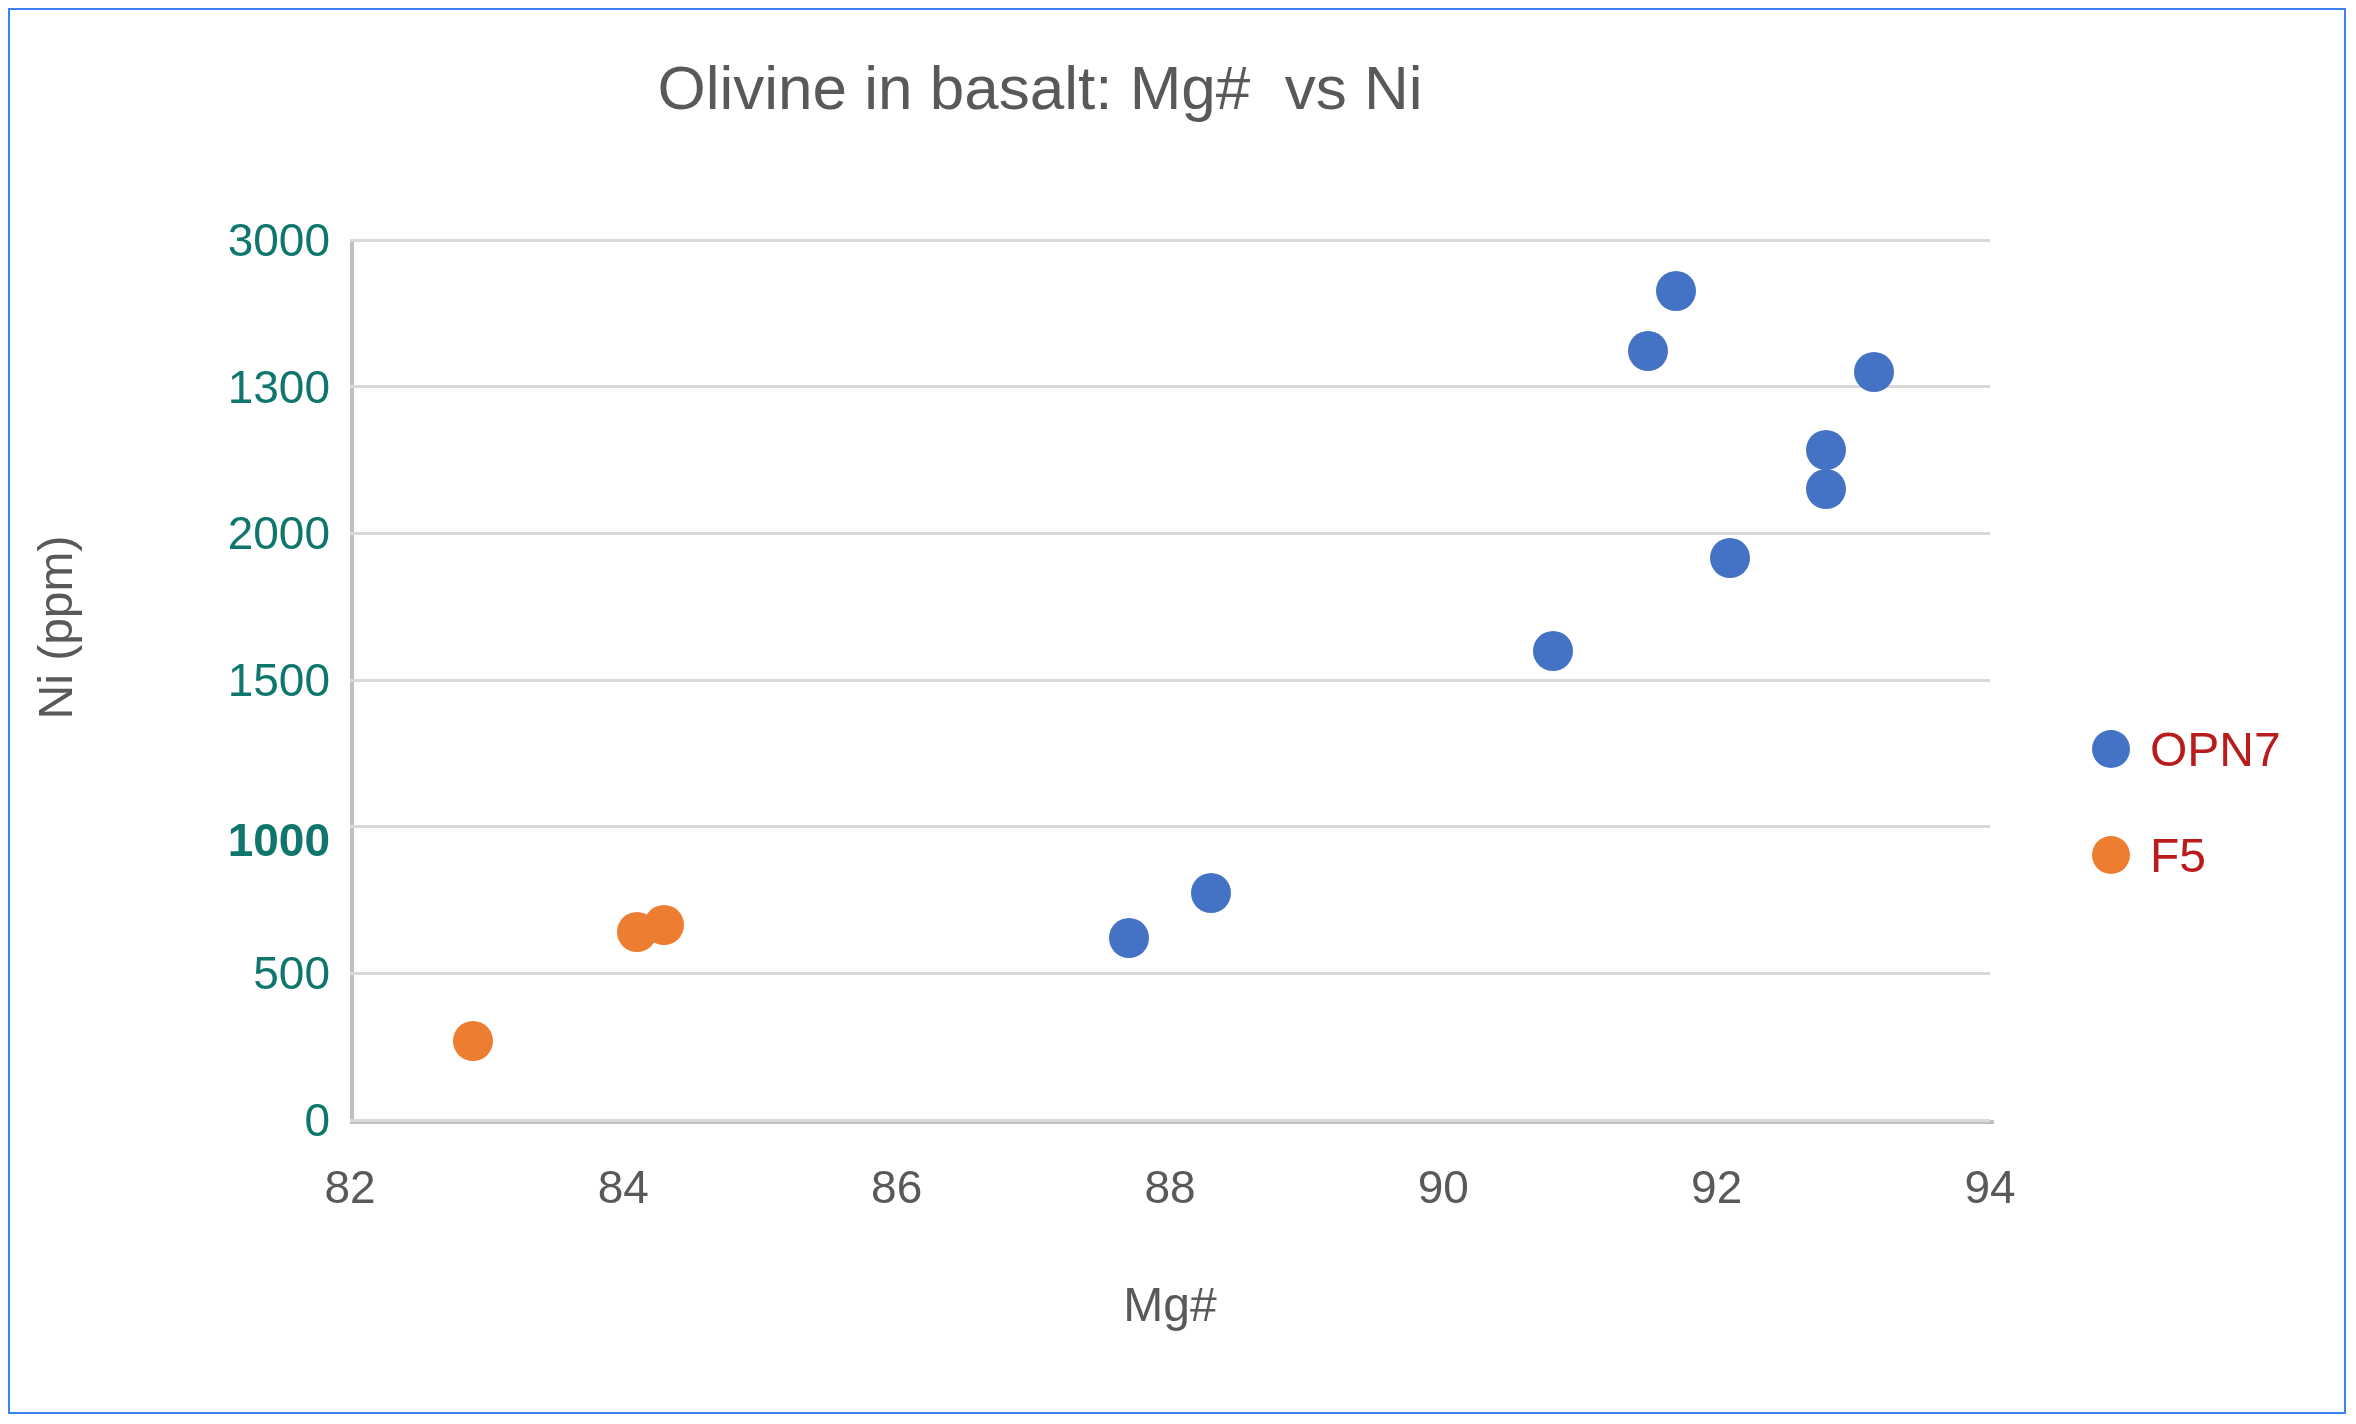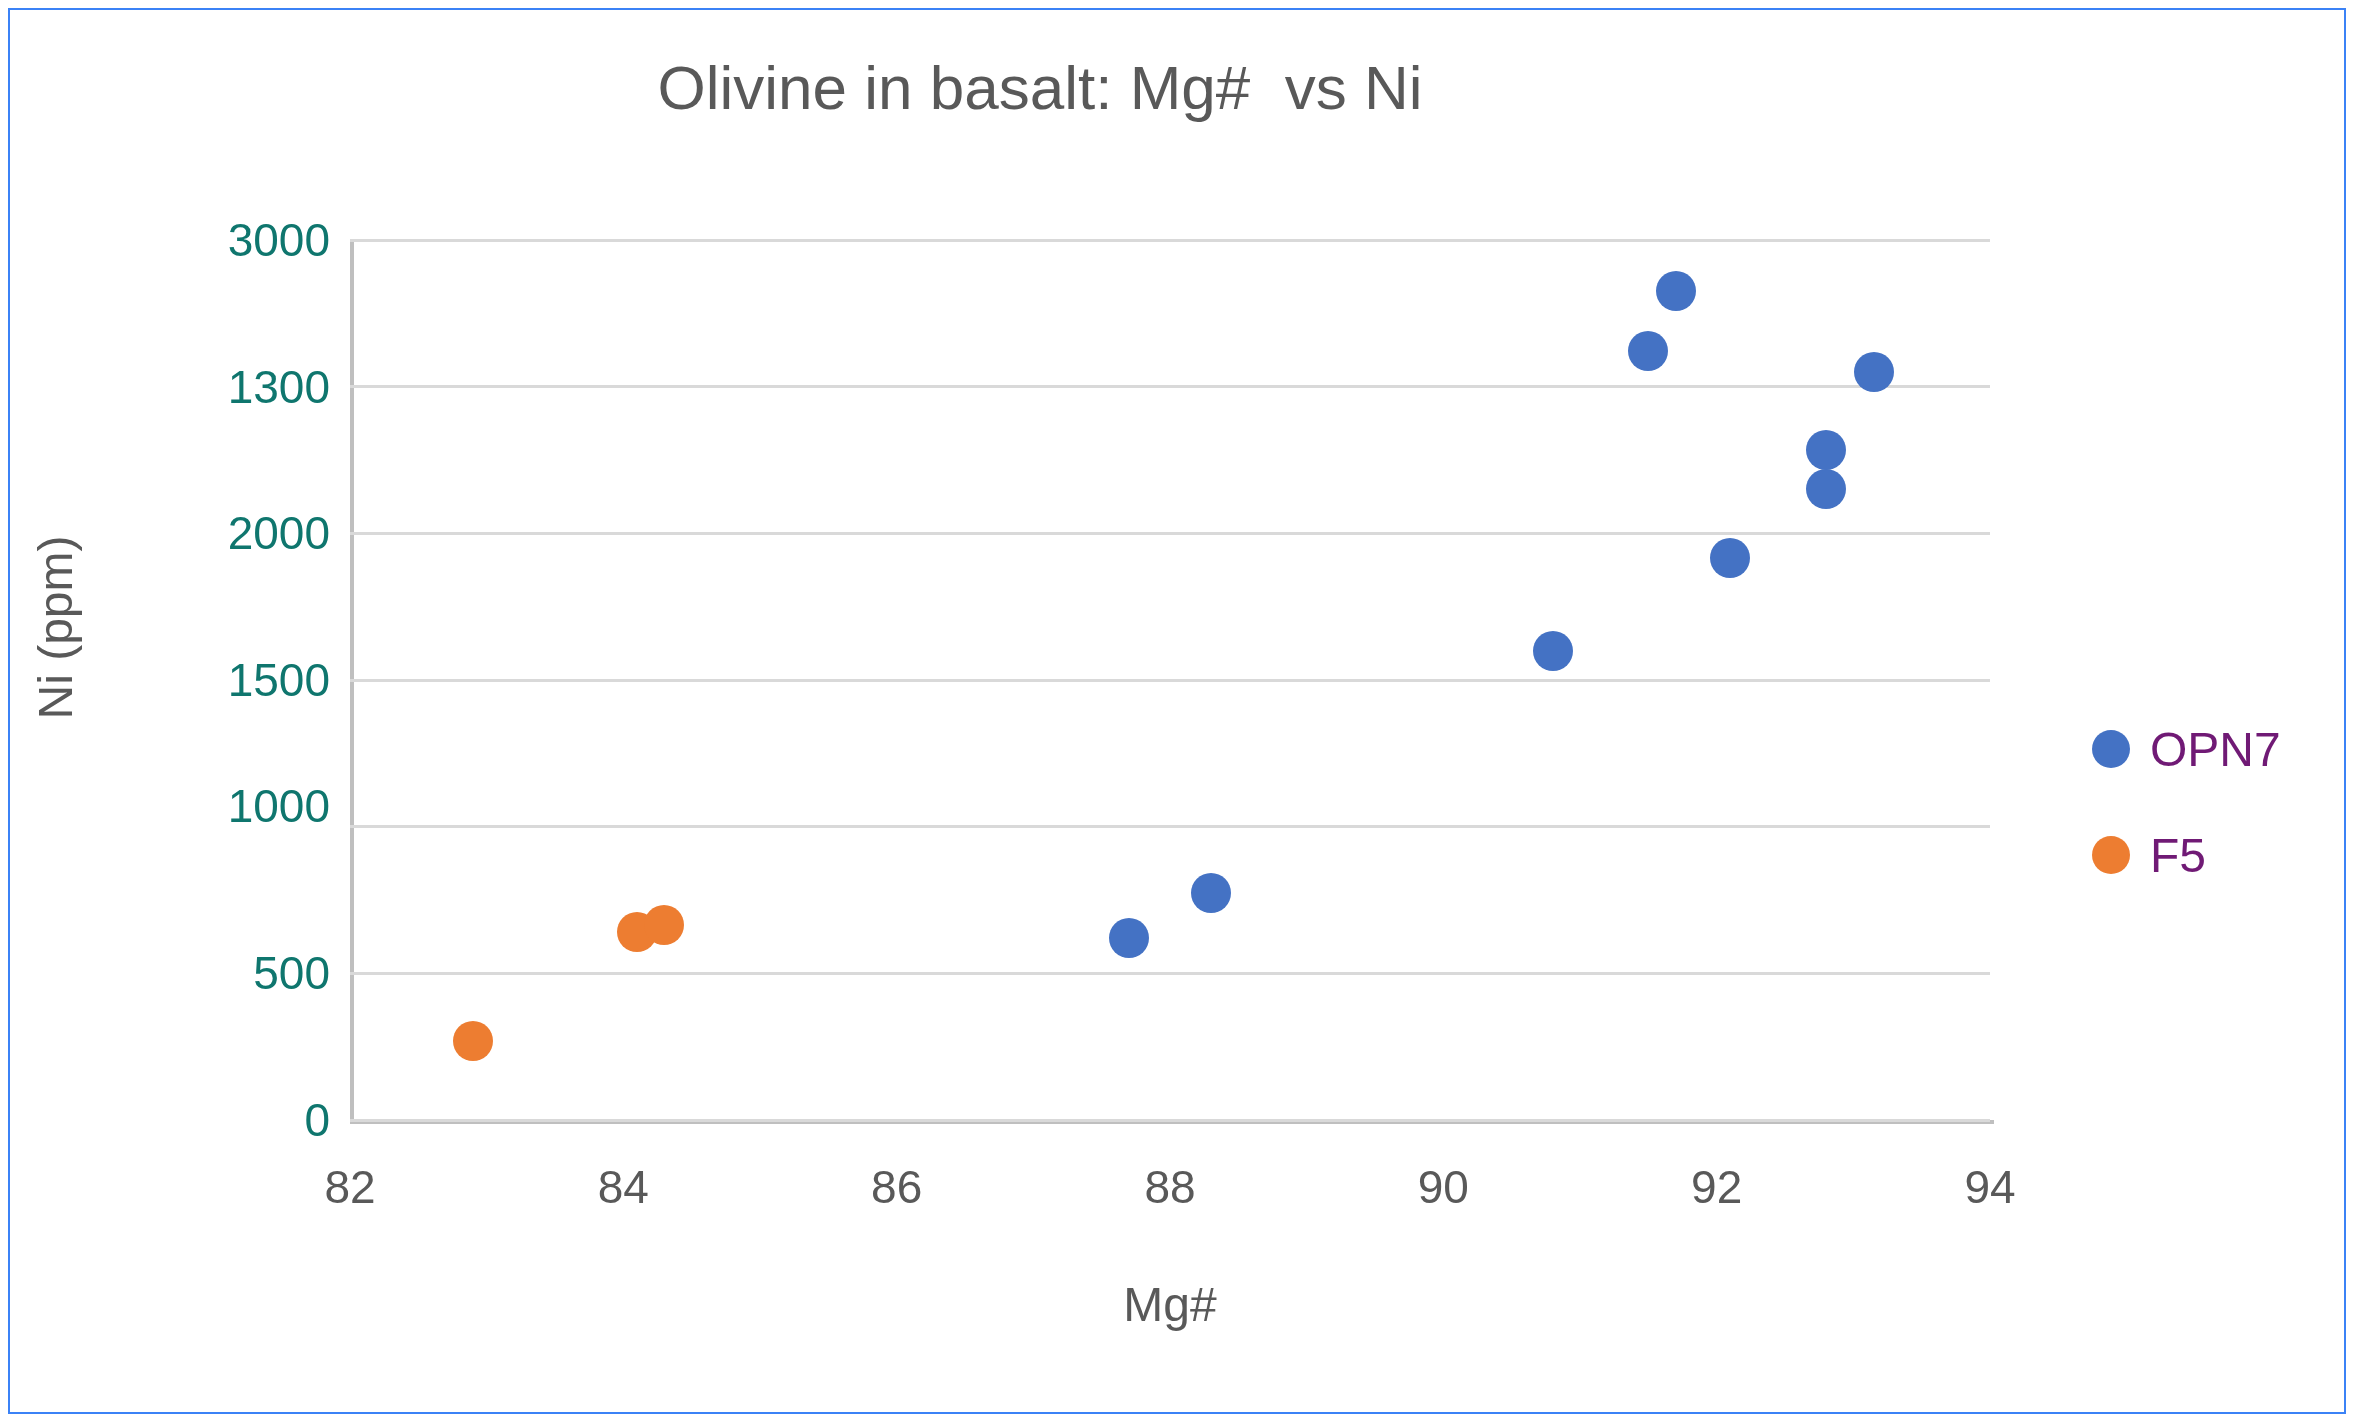--- a/index.html
+++ b/index.html
@@ -148,21 +148,21 @@
     margin-bottom: 52px;
   }
   .legend-swatch {
     width: 38px;
     height: 38px;
     border-radius: 50%;
     flex: 0 0 auto;
   }
   .legend-label {
     font-size: 48px;
-    color: #701a75;
+    color: #b91c1c;
     margin-left: 20px;
     white-space: nowrap;
   }
 </style>
 </head>
 <body>
 
 <div id="page-frame">
   <div id="chart-root">
 
@@ -195,21 +195,21 @@
           <div class="marker" style="left: 287px; top: 692.267px; width: 40px; height: 40px; background: rgb(237, 125, 49);"></div>
           <div class="marker" style="left: 314.333px; top: 684.933px; width: 40px; height: 40px; background: rgb(237, 125, 49);"></div>
         </div>
     </div>
 
     <div id="ytick-wrap">
         <div class="ytick" style="top: 0px;">3000</div>
         <div class="ytick" style="top: 146.667px;">1300</div>
         <div class="ytick" style="top: 293.333px;">2000</div>
         <div class="ytick" style="top: 440px;">1500</div>
-        <div class="ytick" style="top: 566px;">1000</div>
+        <div class="ytick" style="top: 600px; font-weight: bold;">1000</div>
         <div class="ytick" style="top: 733.333px;">500</div>
         <div class="ytick" style="top: 880px;">0</div>
       </div>
     <div id="xtick-wrap">
         <div class="xtick" style="left: 0px;">82</div>
         <div class="xtick" style="left: 273.333px;">84</div>
         <div class="xtick" style="left: 546.667px;">86</div>
         <div class="xtick" style="left: 820px;">88</div>
         <div class="xtick" style="left: 1093.33px;">90</div>
         <div class="xtick" style="left: 1366.67px;">92</div>

